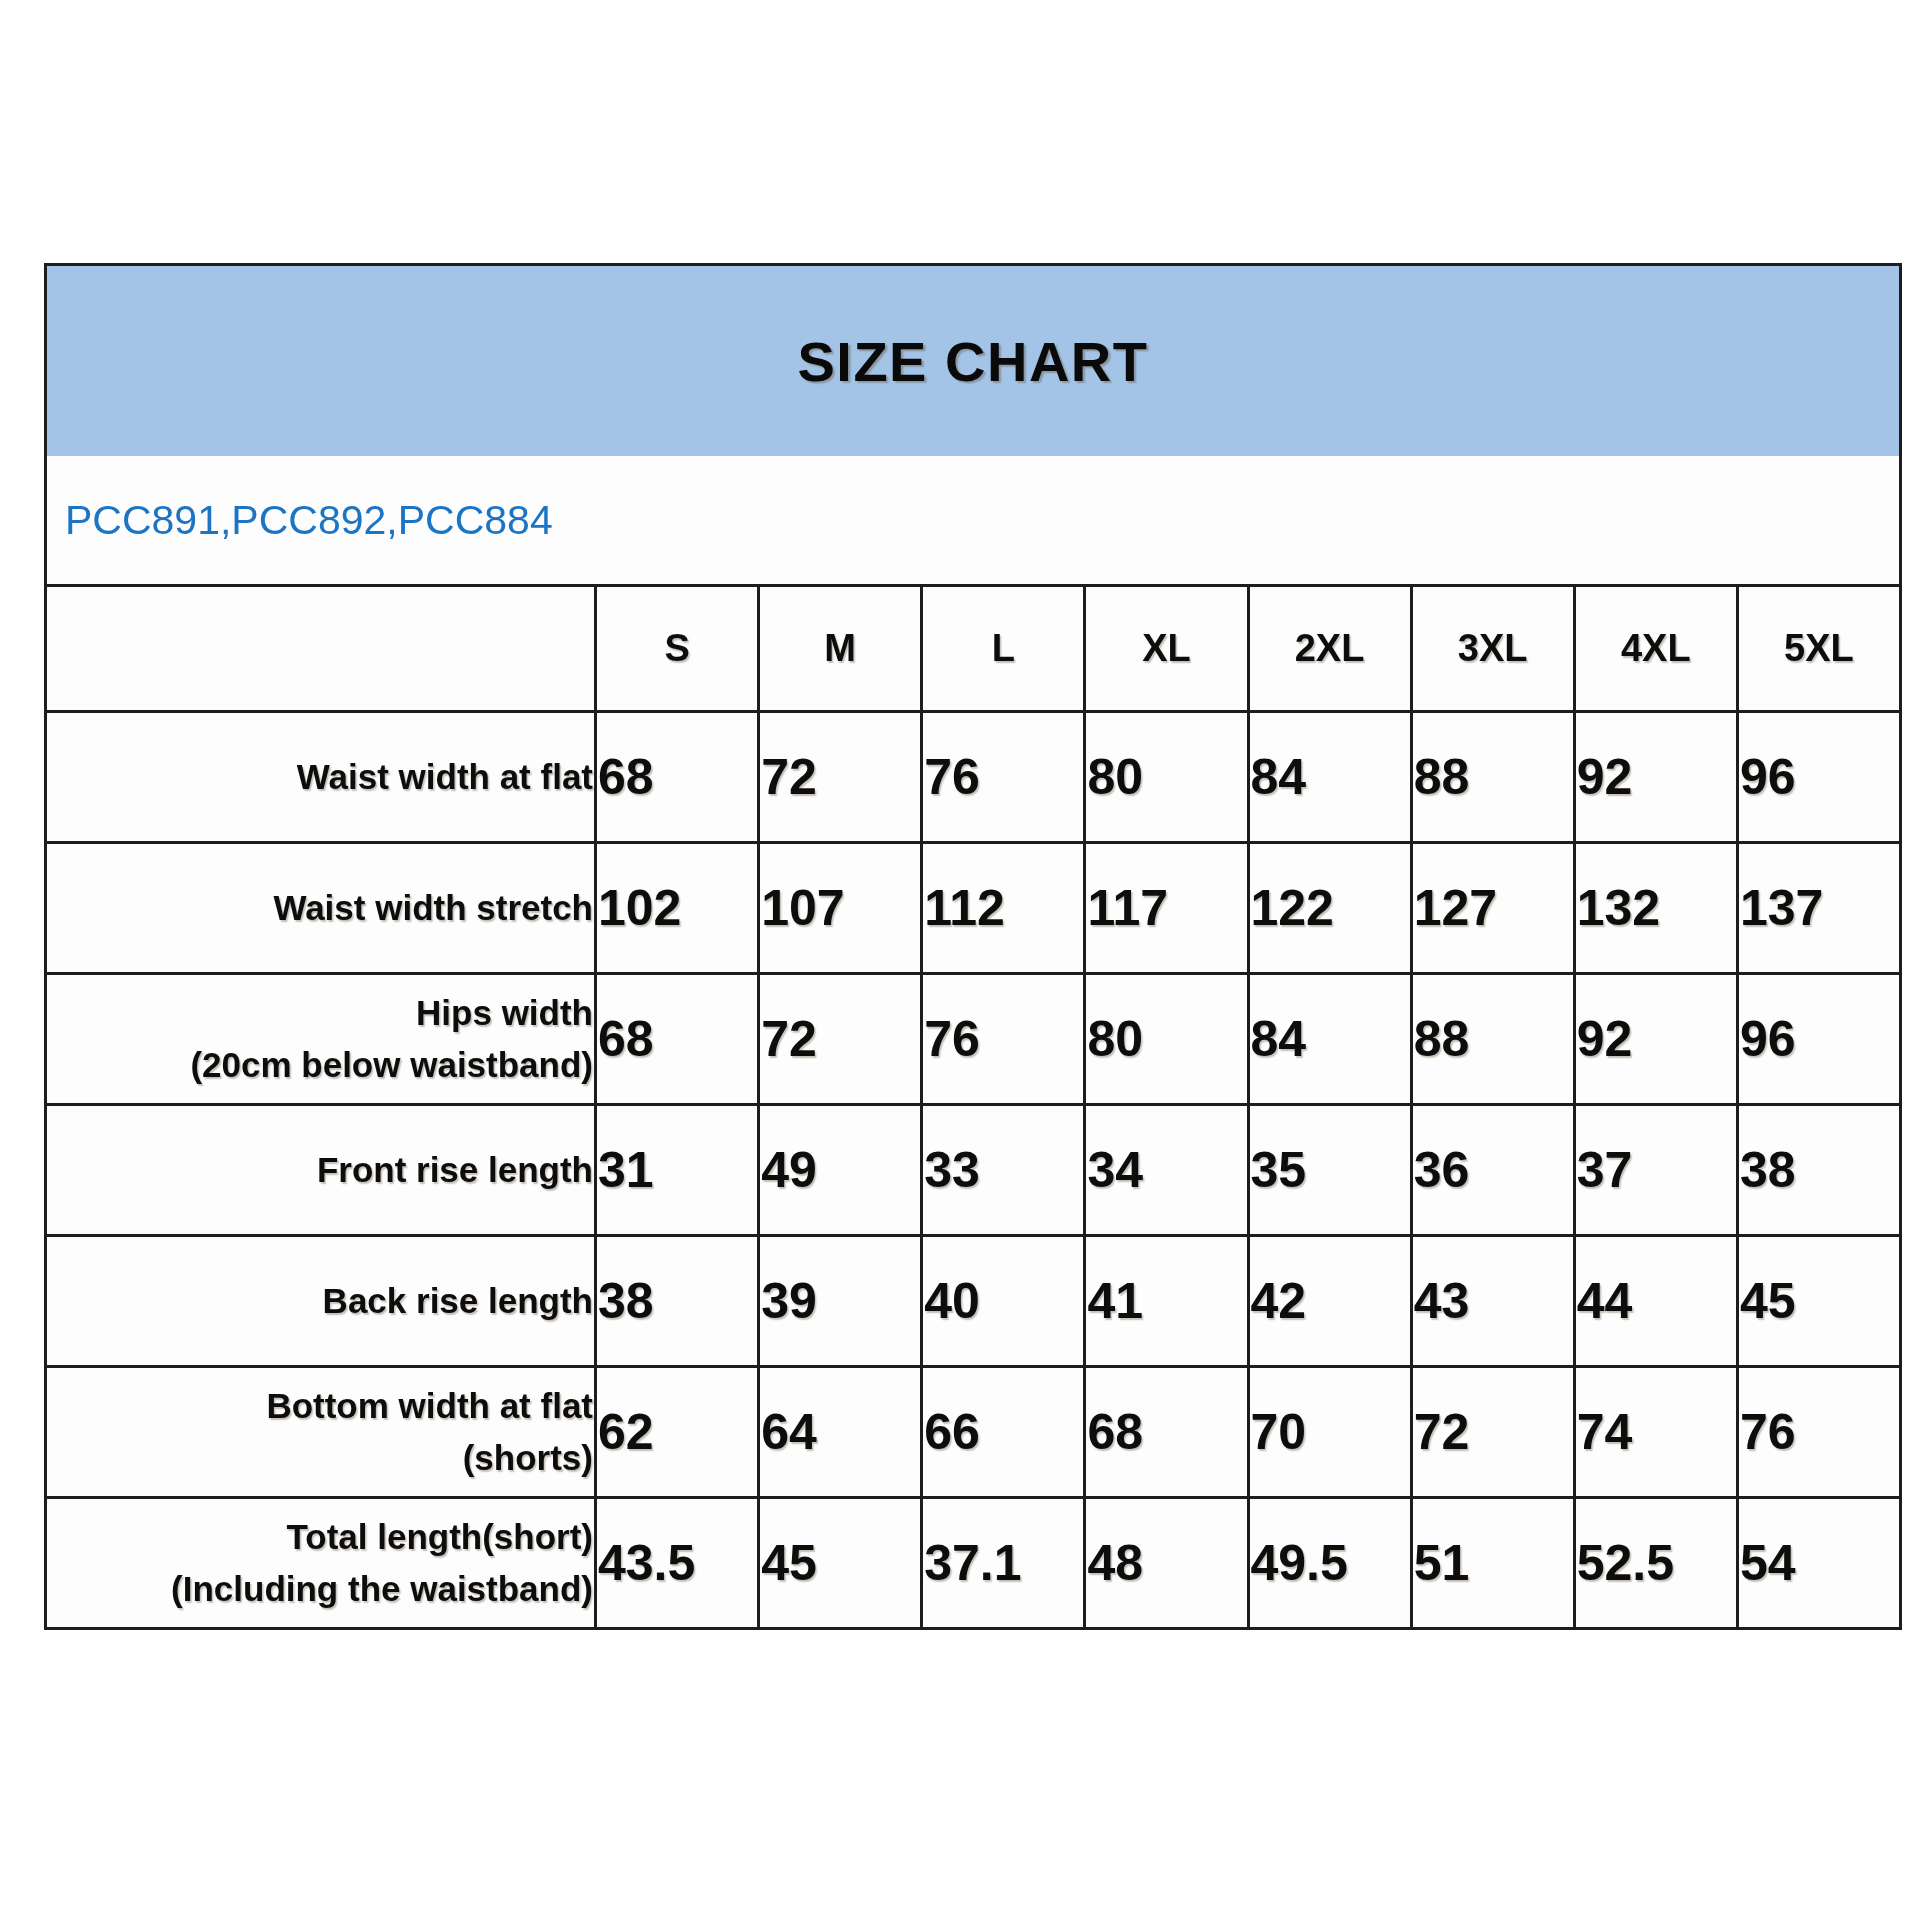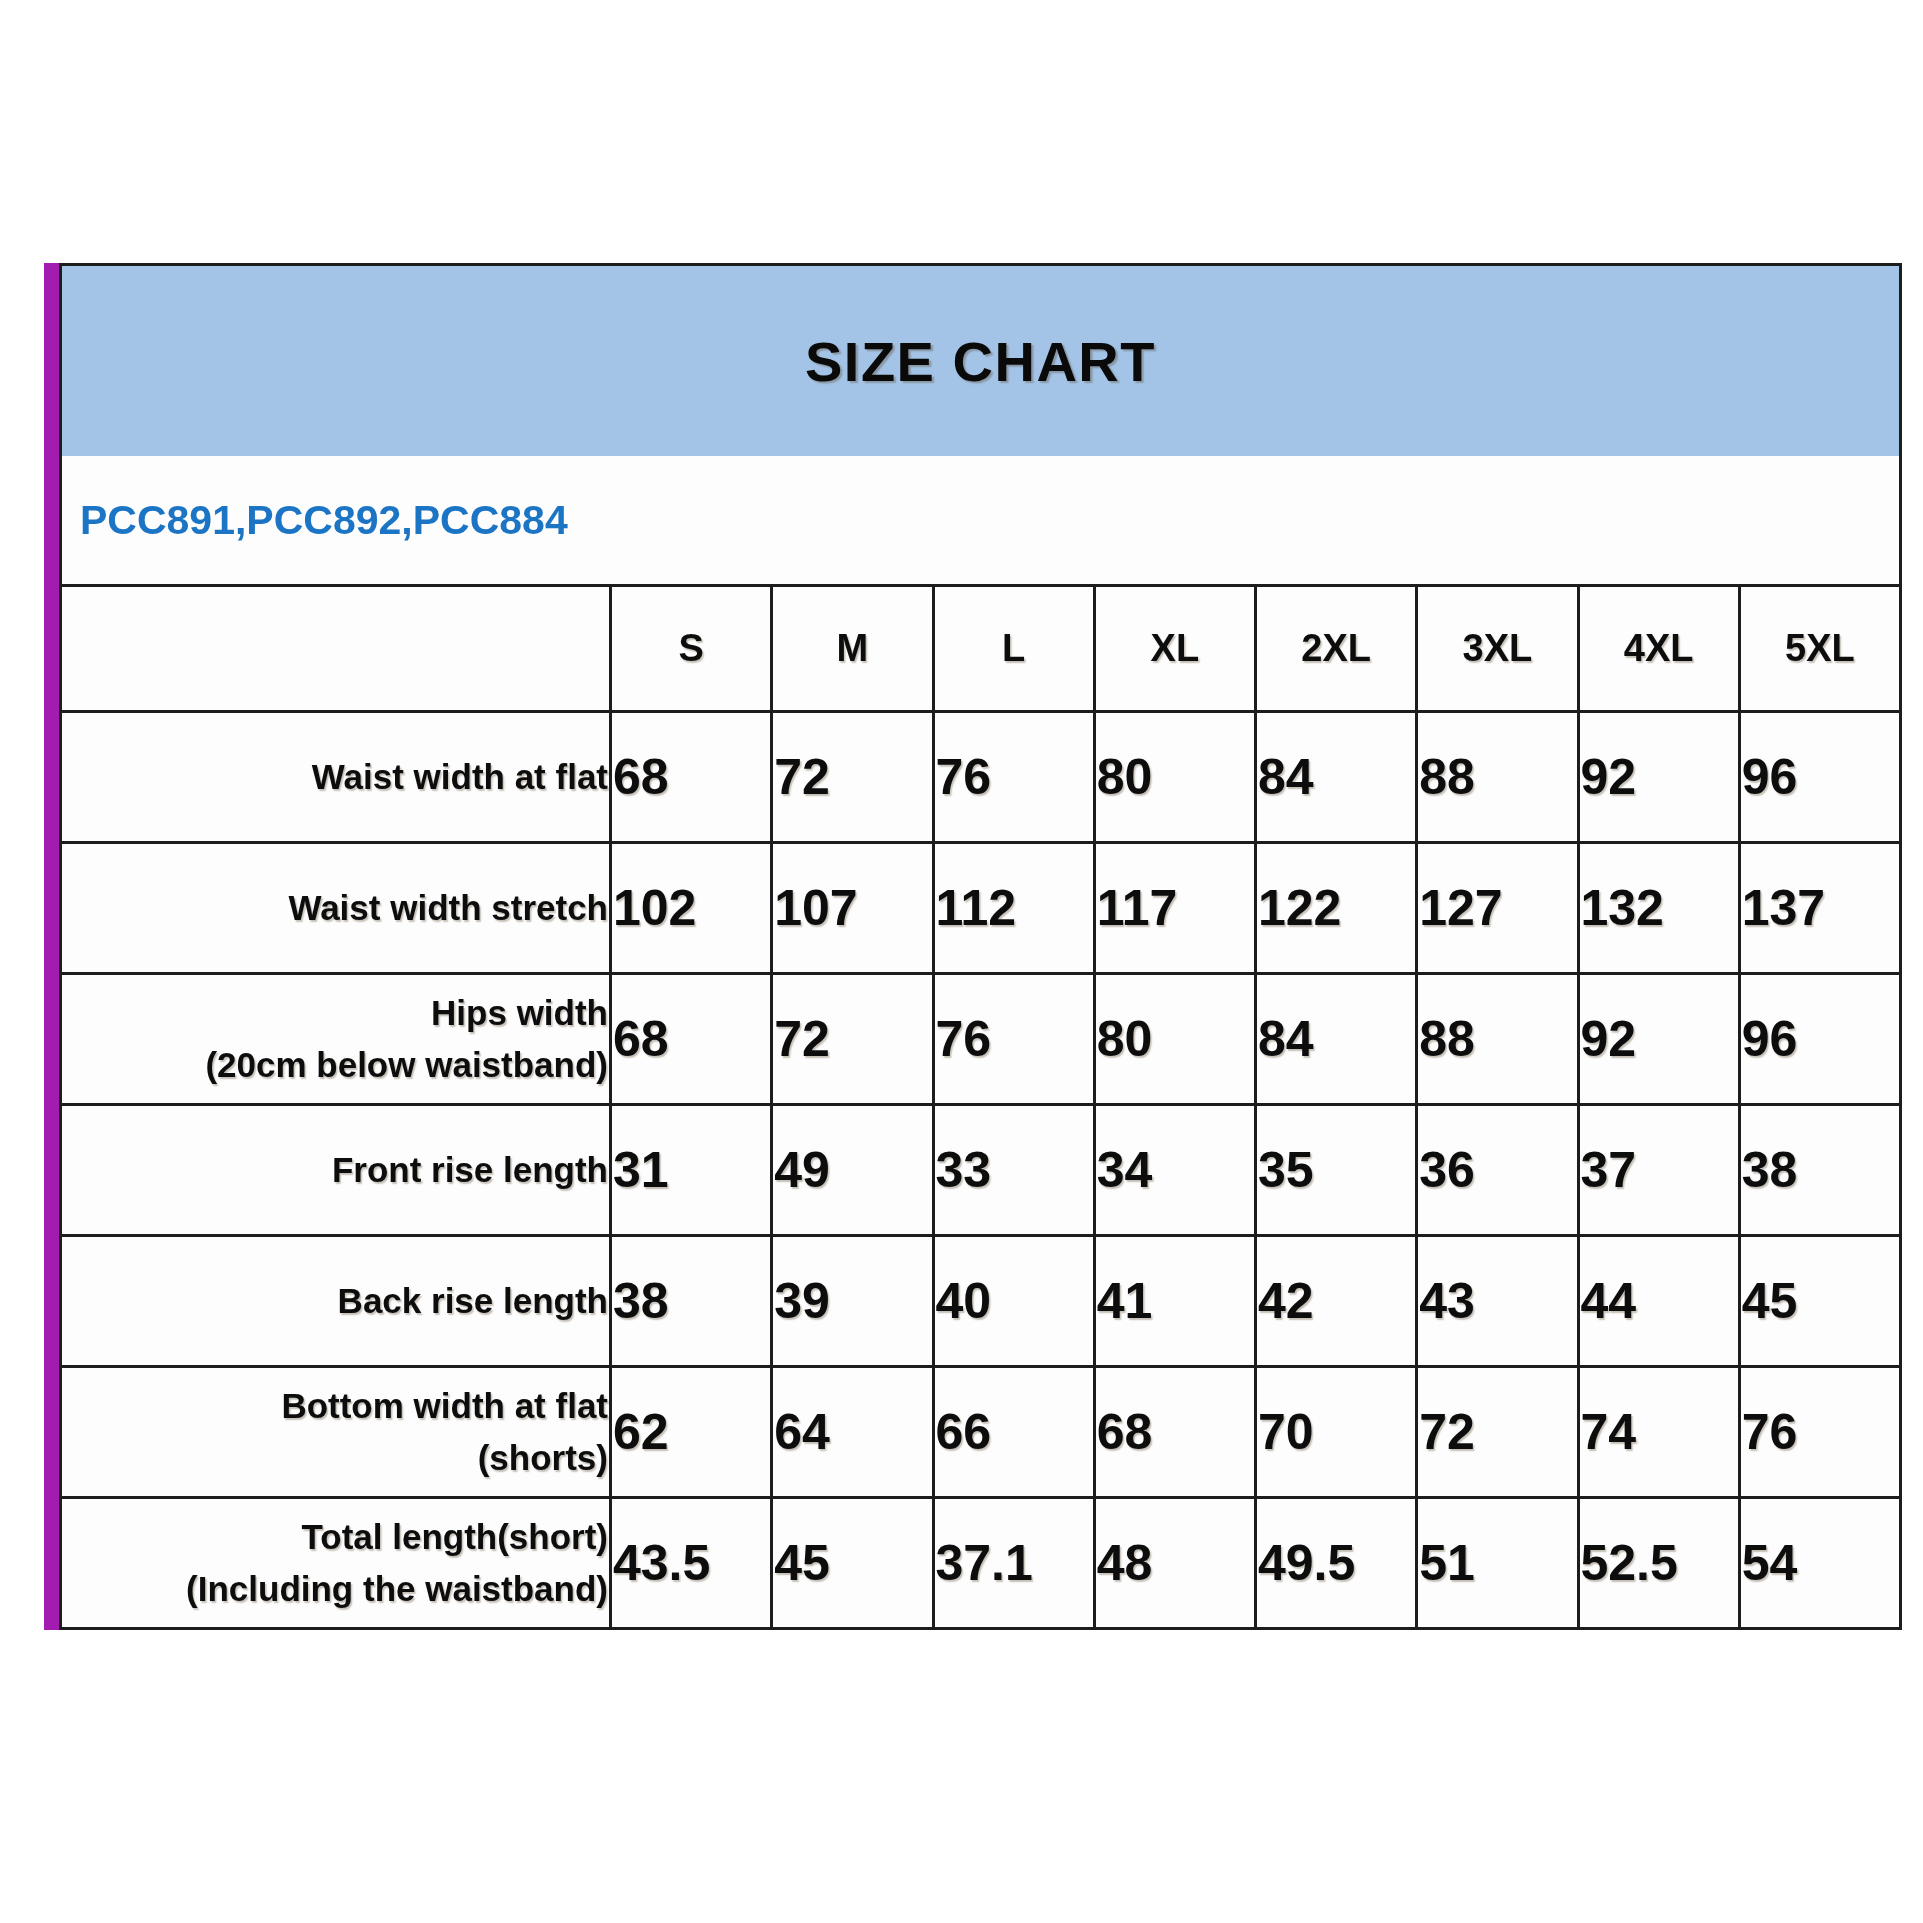--- a/index.html
+++ b/index.html
@@ -14,21 +14,20 @@
     font-family: "Liberation Sans", sans-serif;
     color: #111111;
   }
   .panel {
     position: absolute;
     left: 44px;
     top: 263px;
     width: 1858px;
     box-sizing: border-box;
     background: #a21caf;
-    padding-left: 15px;
   }
   .title-band {
     box-sizing: border-box;
     height: 193px;
     border: 3.8px solid #1d1d1d;
     border-bottom: none;
     background: #a4c4e7;
     display: flex;
     align-items: center;
     justify-content: center;
@@ -41,21 +40,21 @@
   .codes-row {
     box-sizing: border-box;
     height: 128px;
     border-left: 3.8px solid #1d1d1d;
     border-right: 3.8px solid #1d1d1d;
     background: #fdfdfd;
     display: flex;
     align-items: center;
     padding-left: 18px;
     font-size: 41px;
-    font-weight: bold;
+    font-weight: normal;
     color: #1b75c4;
   }
   table.size-table {
     width: 100%;
     height: 1045px;
     border-collapse: collapse;
     table-layout: fixed;
     background: #fdfdfd;
   }
   table.size-table th,

